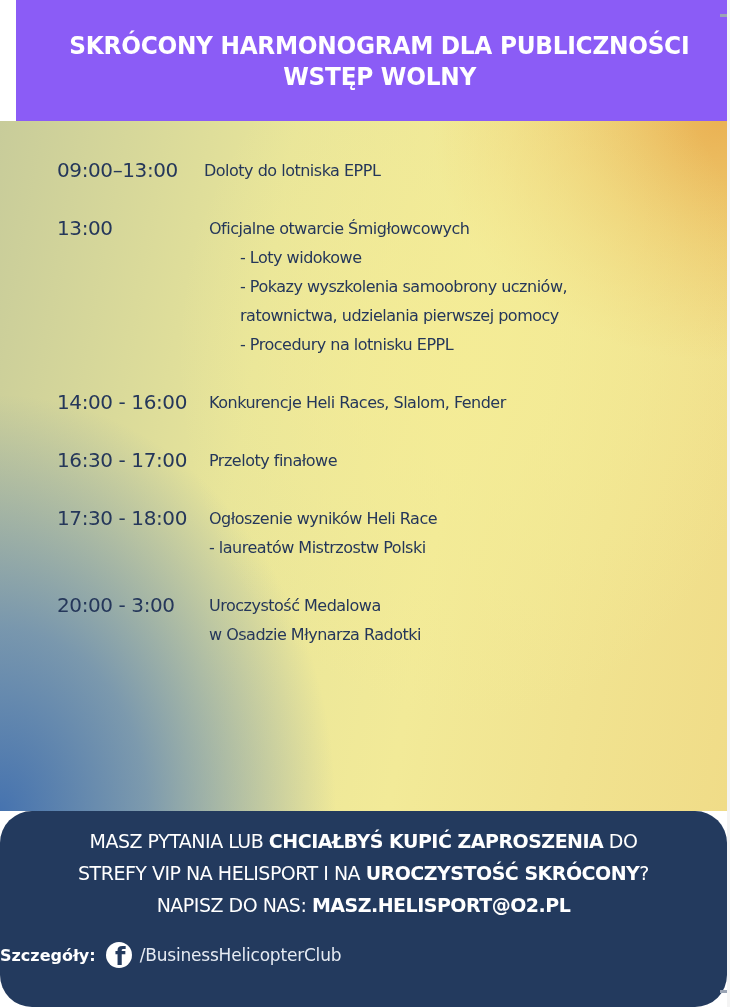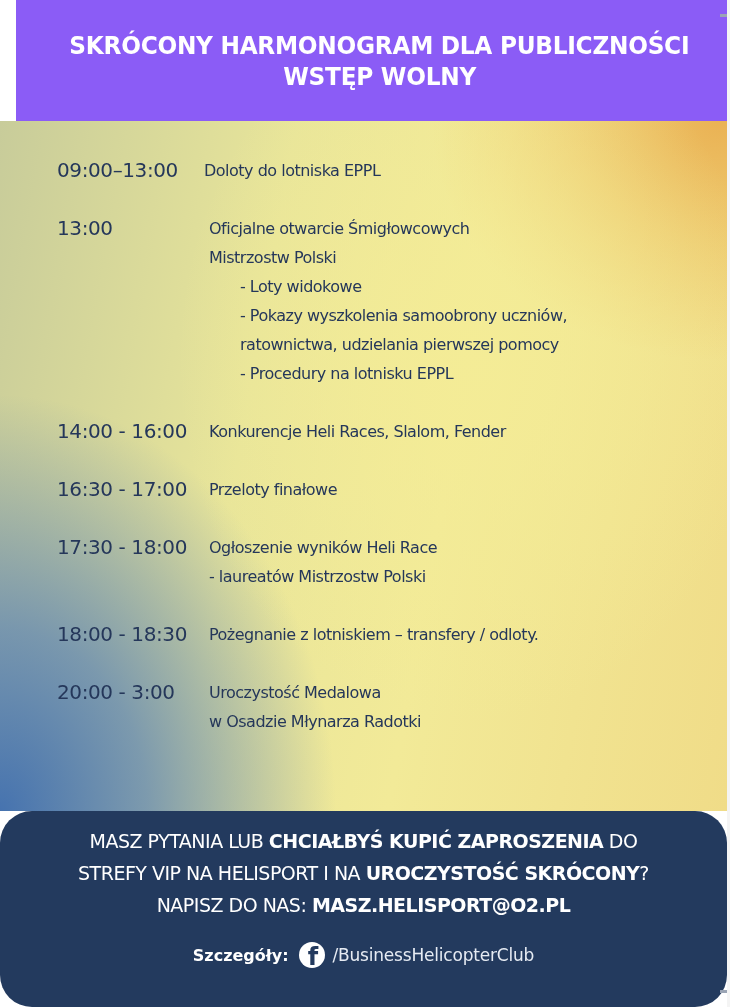--- a/index.html
+++ b/index.html
@@ -49,21 +49,21 @@
       border-radius: 32px;
     }
     .contact { position: absolute; left: 0; top: 14px; width: 727px; text-align: center; color: #ffffff; }
     .contact .cl {
       font-size: 19px; line-height: 32px; font-family: "DejaVu Sans", sans-serif;
       letter-spacing: -0.5px; white-space: nowrap;
     }
     .contact b { font-weight: 700; }
     .details {
       position: absolute; left: 0; top: 131px; width: 727px;
-      display: flex; align-items: center; justify-content: center; color: #ffffff;
+      display: flex; align-items: center; color: #ffffff;
     }
     .details .lbl { font-weight: 700; font-size: 16px; font-family: "DejaVu Sans", sans-serif; margin-right: 10px; }
     .fb {
       width: 26px; height: 26px; border-radius: 50%; background: #ffffff;
       display: flex; align-items: flex-end; justify-content: center; overflow: hidden; margin-right: 8px;
     }
     .fb span { color: #233a5e; font-weight: 700; font-size: 24px; line-height: 22px; font-family: "DejaVu Sans", sans-serif; margin-left: 3px; }
     .details .handle { font-size: 17px; font-family: "DejaVu Sans", sans-serif; color: #e6ebf3; font-weight: 400; letter-spacing: -0.2px; }
 
     .edge { position: absolute; left: 727px; top: 0; width: 3px; height: 1007px; background: #f4f4f4; }
@@ -86,21 +86,20 @@
         <div class="time">09:00–13:00</div>
         <div class="desc">
           <div class="l">Doloty do lotniska EPPL</div>
         </div>
       </div>
 
       <div class="row">
         <div class="time">13:00</div>
         <div class="desc">
           <div class="l">Oficjalne otwarcie Śmigłowcowych</div>
-          <div class="l">Mistrzostw Polski</div>
           <div class="l sub">- Loty widokowe</div>
           <div class="l sub">- Pokazy wyszkolenia samoobrony uczniów,</div>
           <div class="l sub" style="padding-left:31px;">  ratownictwa, udzielania pierwszej pomocy</div>
           <div class="l sub">- Procedury na lotnisku EPPL</div>
         </div>
       </div>
 
       <div class="row">
         <div class="time">14:00 - 16:00</div>
         <div class="desc">
@@ -116,26 +115,20 @@
       </div>
 
       <div class="row">
         <div class="time">17:30 - 18:00</div>
         <div class="desc">
           <div class="l">Ogłoszenie wyników Heli Race</div>
           <div class="l">- laureatów Mistrzostw Polski</div>
         </div>
       </div>
 
-      <div class="row">
-        <div class="time">18:00 - 18:30</div>
-        <div class="desc">
-          <div class="l">Pożegnanie z lotniskiem – transfery / odloty.</div>
-        </div>
-      </div>
 
       <div class="row">
         <div class="time">20:00 - 3:00</div>
         <div class="desc">
           <div class="l">Uroczystość Medalowa</div>
           <div class="l">w Osadzie Młynarza Radotki</div>
         </div>
       </div>
 
     </div>

